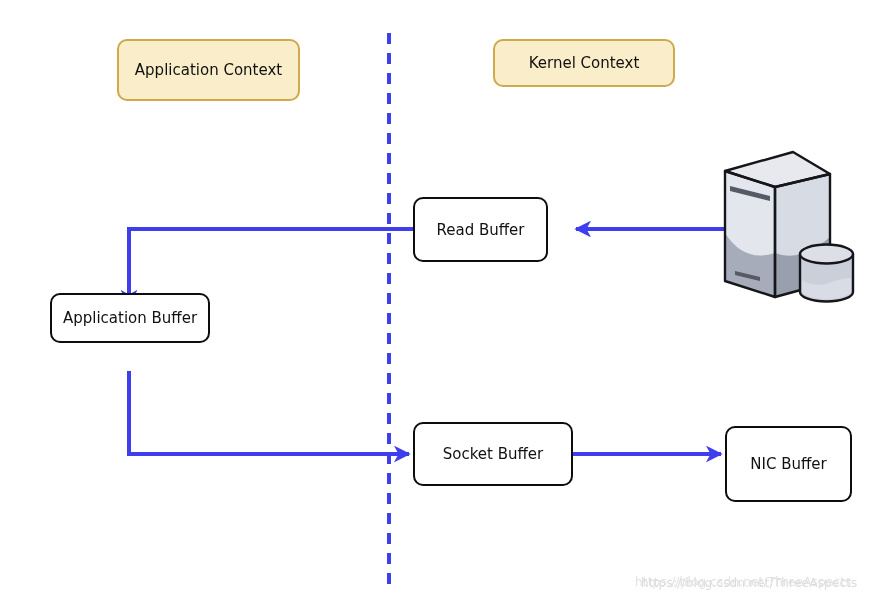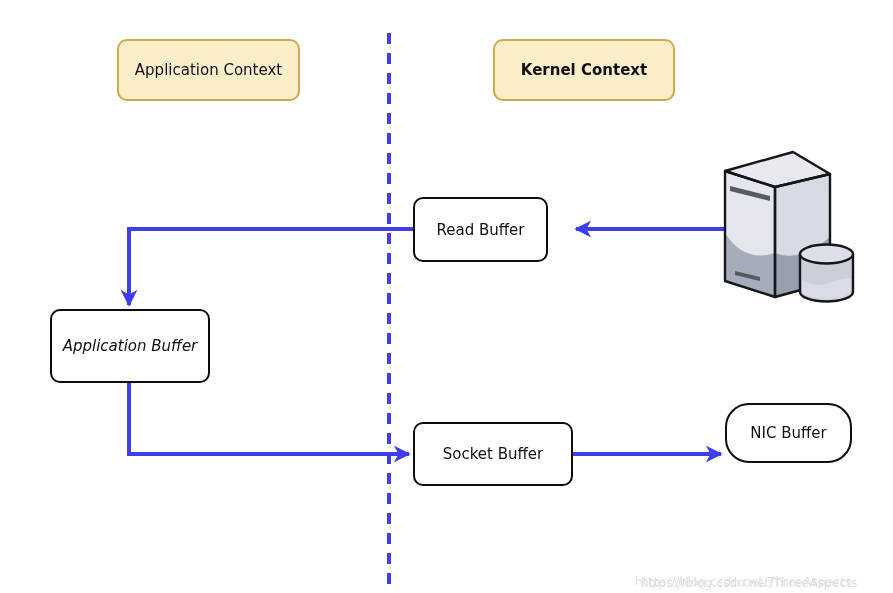--- a/index.html
+++ b/index.html
@@ -49,25 +49,25 @@
   }
   .context-box {
     background: var(--context-fill, #FAEDC9);
     border: 2px solid var(--context-border, #CFA94A);
   }
   .node-box {
     background: var(--node-fill, #ffffff);
     border: 2px solid var(--node-border, #0D0D0D);
   }
   #ctx-application { left: 117px; top: 25px; width: 183px; height: 62px; }
-  #ctx-kernel      { left: 493px; top: 25px; width: 182px; height: 62px; font-weight: bold; }
+  #ctx-kernel      { left: 493px; top: 25px; width: 182px; height: 48px; }
   #node-read-buffer        { left: 413px; top: 183px; width: 135px; height: 65px; }
-  #node-application-buffer { left:  50px; top: 295px; width: 160px; height: 74px; font-style: italic; }
+  #node-application-buffer { left:  50px; top: 279px; width: 160px; height: 50px; }
   #node-socket-buffer      { left: 413px; top: 408px; width: 160px; height: 64px; }
-  #node-nic-buffer         { left: 725px; top: 389px; width: 127px; height: 60px; border-radius: 24px; }
+  #node-nic-buffer         { left: 725px; top: 412px; width: 127px; height: 76px; }
   .watermark {
     position: absolute;
     left: 635px;
     top: 561px;
     width: 256px;
     height: 22px;
     font-size: 12px;
     letter-spacing: 0.2px;
     z-index: 2;
     pointer-events: none;

